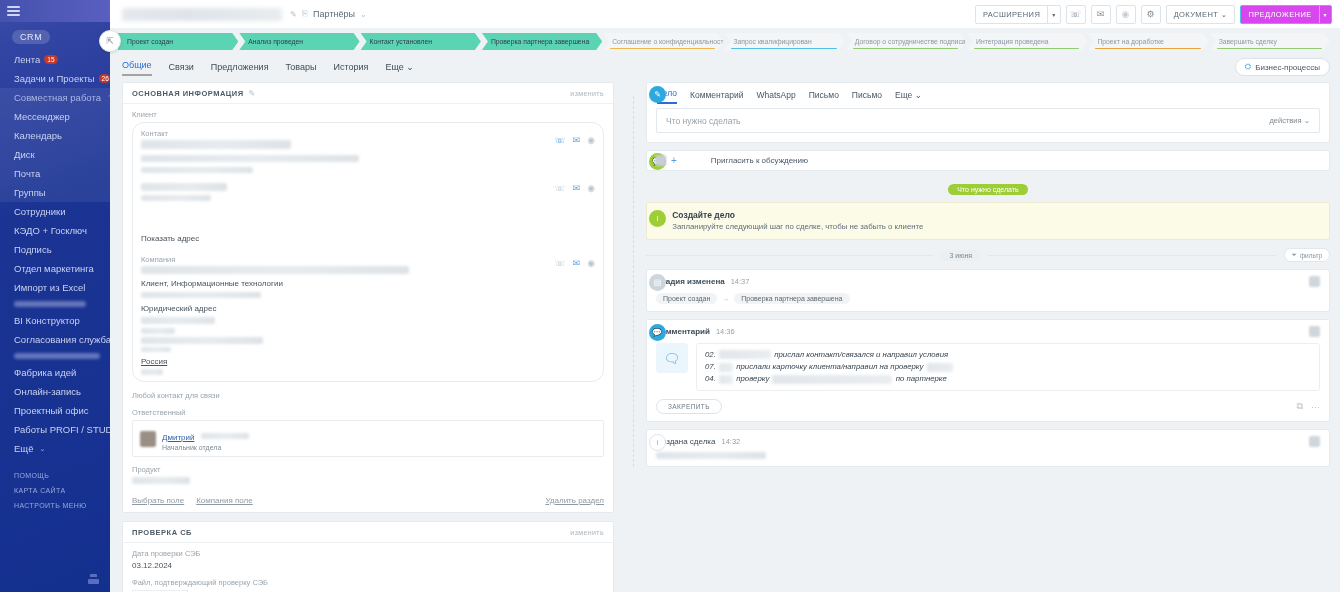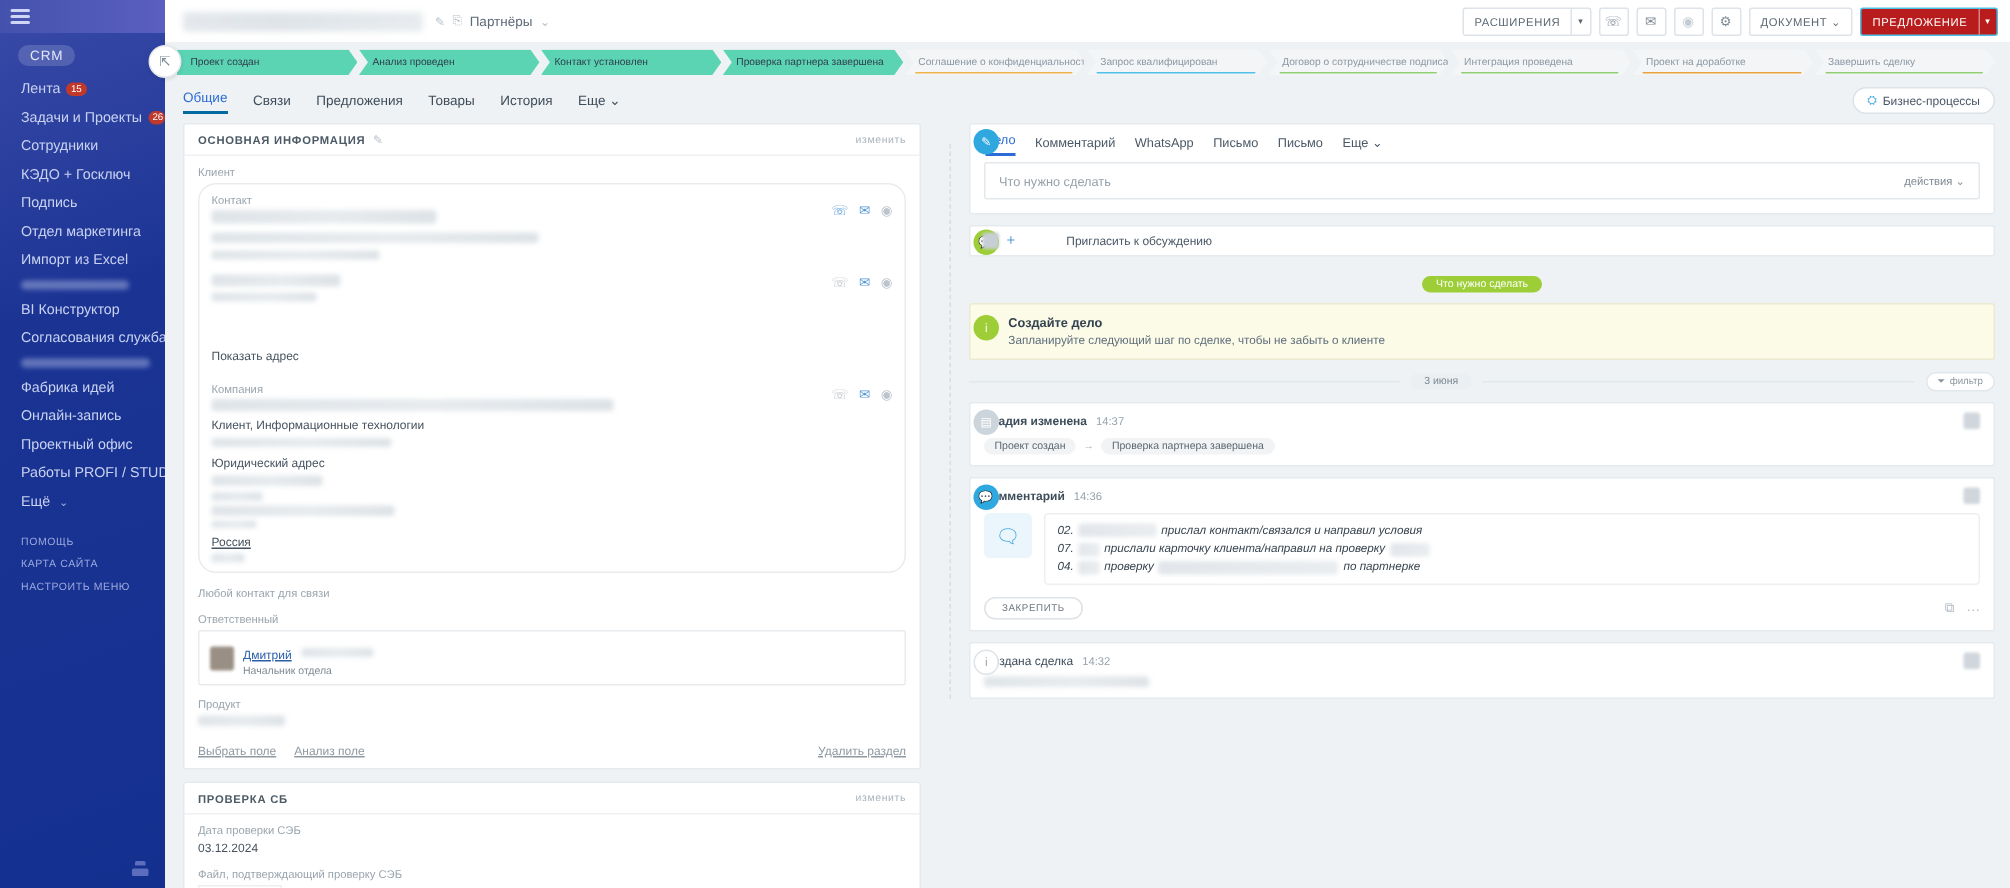--- a/index.html
+++ b/index.html
@@ -93,21 +93,21 @@
   .tbtn {
     height: 19px; border:1px solid #dde3e8; background:#fff; border-radius:2px;
     display:flex; align-items:center; justify-content:center;
     font-size: 7.5px; color:#5b6874; letter-spacing:.4px; padding: 0 7px;
   }
   .tbtn.icon { width: 20px; padding:0; color:#7e8b97; font-size:9px; }
   .tbtn.split { padding: 0; }
   .tbtn.split .lbl { padding: 0 7px; }
   .tbtn.split .arw { border-left:1px solid #dde3e8; padding: 0 4px; font-size:6px; align-self:stretch; display:flex; align-items:center;}
   .tbtn.primary {
-    background:#b91c1c; border-color:#4ec0e8; color:#fff;
+    background:#d946ef; border-color:#4ec0e8; color:#fff;
   }
   .tbtn.primary .arw { border-left:1px solid rgba(255,255,255,.45); }
   .tbtn.disabled { color:#c3ccd4; }
 
   
   .stages { display:flex; padding: 5px 10px 0 8px; gap: 1px; }
   .stage {
     flex: 1; height: 17px; position: relative;
     font-size: 6.8px; color:#2f3d4a; display:flex; align-items:center;
     padding-left: 9px; white-space:nowrap; overflow:hidden;
@@ -116,21 +116,21 @@
   }
   .stage:first-child { clip-path: polygon(0 0, calc(100% - 6px) 0, 100% 50%, calc(100% - 6px) 100%, 0 100%); }
   .stage.inactive { background:#f3f5f7; color:#8b98a4; }
   .stage.inactive .ubar {
     position:absolute; left:7px; right:8px; bottom:1px; height:1.5px; border-radius:1px;
   }
 
   
   .tabs-row { display:flex; align-items:flex-end; padding: 6px 10px 0 12px; height: 26px; }
   .tab { font-size: 9px; color:#3f4d5a; margin-right: 17px; padding-bottom: 4px; white-space:nowrap;}
-  .tab.active { color:#2c6cd4; border-bottom: 2px solid #0369a1; }
+  .tab.active { color:#2c6cd4; border-bottom: 2px solid #a3a3a3; }
   .bp-btn {
     margin-left:auto; display:flex; align-items:center; gap:4px;
     border:1px solid #dbe2e8; background:#fff; border-radius:11px;
     font-size: 8px; color:#4a5866; padding: 3px 9px;
   }
   .bp-icon { color:#4aa8e0; font-size:8px; }
 
   
   .cols { display:flex; gap: 8px; padding: 6px 10px 0 12px; height: 520px;}
   .col-left { width: 492px; flex:none; }
@@ -285,20 +285,41 @@
     <div class="sb-list">
       <div class="sb-item">
         <span>Лента</span>
         <span class="sb-badge">15</span>
       </div>
       <div class="sb-item">
         <span>Задачи и Проекты</span>
         <span class="sb-badge">26</span>
       </div>
 
+      <div class="sb-group-wrap">
+        <div class="sb-item group">
+          <span>Совместная работа</span>
+          <span class="sb-caret">⌃</span>
+        </div>
+        <div class="sb-item">
+            <span>Мессенджер</span>
+          </div>
+        <div class="sb-item">
+            <span>Календарь</span>
+          </div>
+        <div class="sb-item">
+            <span>Диск</span>
+          </div>
+        <div class="sb-item">
+            <span>Почта</span>
+          </div>
+        <div class="sb-item">
+            <span>Группы</span>
+          </div>
+      </div>
 
       <div class="sb-item">
           <span>Сотрудники</span>
         </div>
       <div class="sb-item">
           <span>КЭДО + Госключ</span>
         </div>
       <div class="sb-item">
           <span>Подпись</span>
         </div>
@@ -511,21 +532,21 @@
                 </div>
                 <div class="resp-sub">Начальник отдела</div>
               </div>
             </div>
 
             <div class="fld-label" style="margin-top:8px">Продукт</div>
             <span class="blur" style="width:58px;height:7px;margin-top:3px"></span>
           </div>
           <div class="foot-links">
             <span class="foot-link">Выбрать поле</span>
-            <span class="foot-link">Анализ поле</span>
+            <span class="foot-link">Компания поле</span>
             <span class="foot-link right">Удалить раздел</span>
           </div>
         </div>
 
         <div class="card">
           <div class="card-head">
             <span class="card-title">ПРОВЕРКА СБ</span>
             <span class="card-edit">изменить</span>
           </div>
           <div class="card-body">

